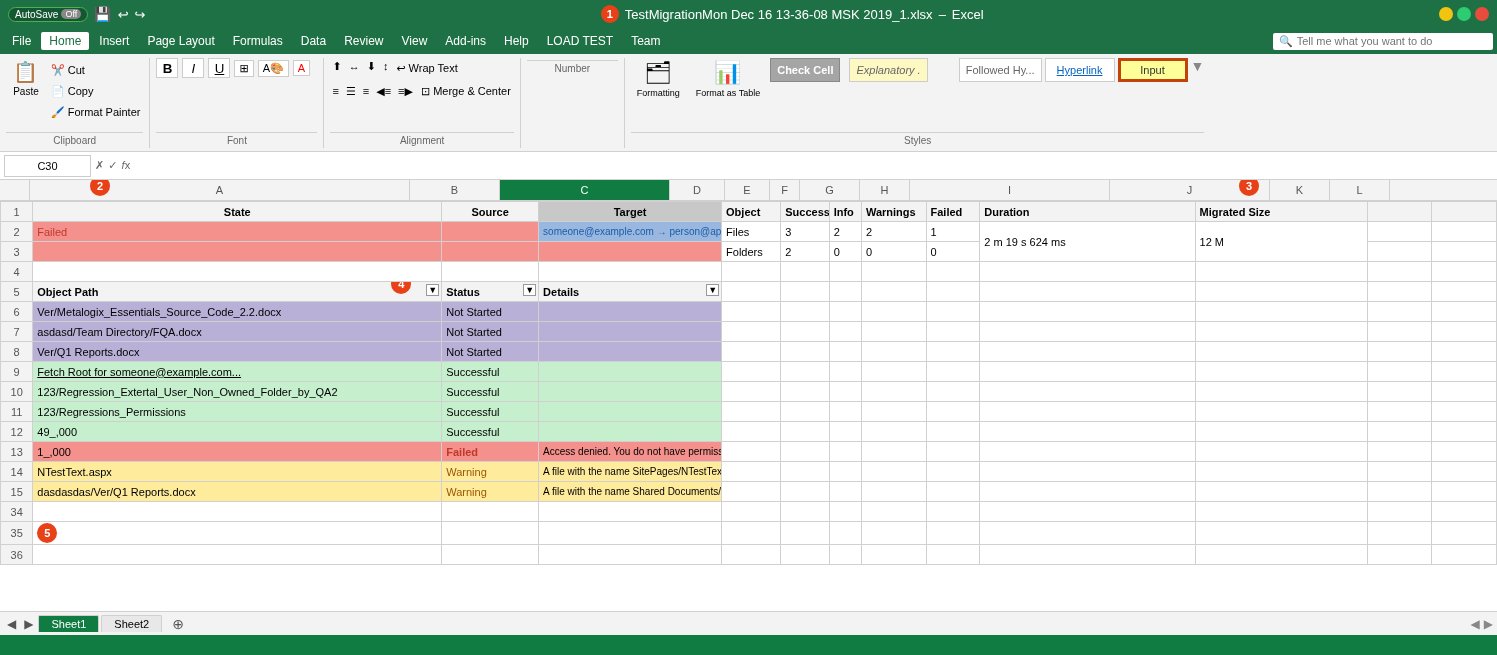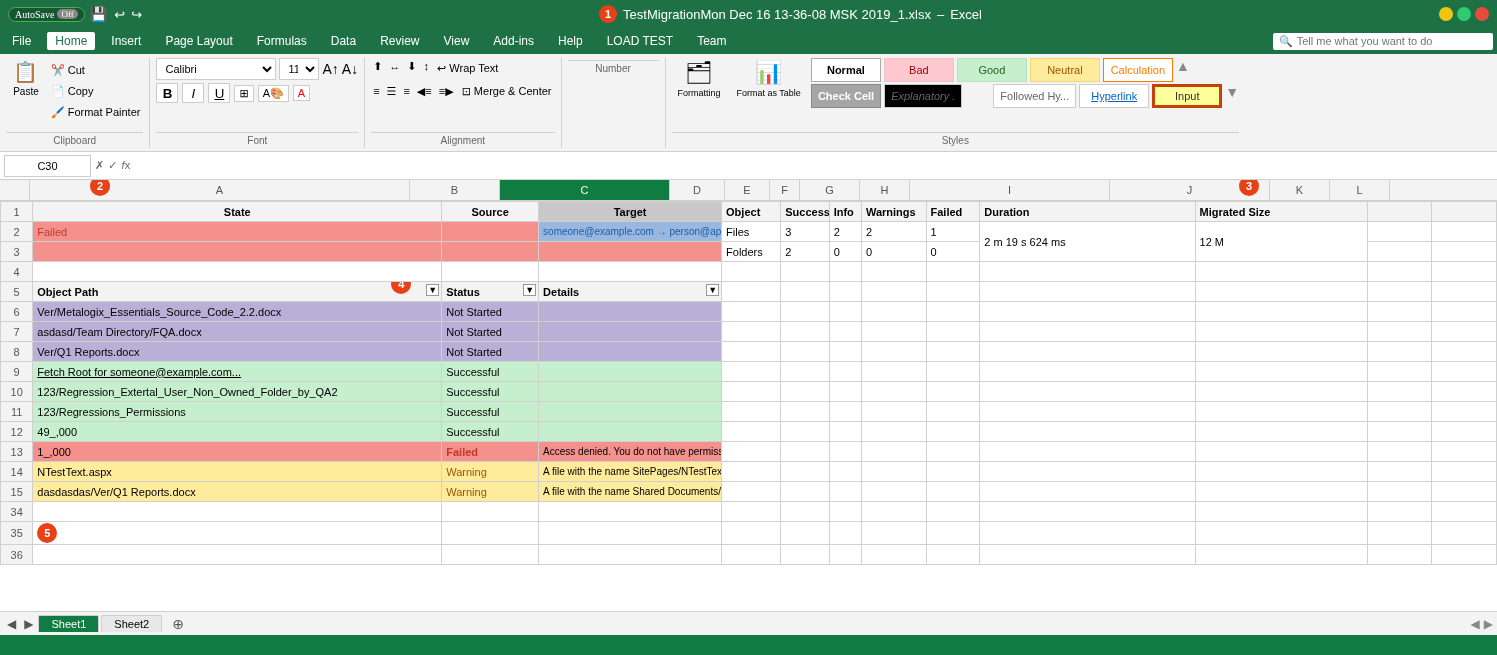--- a/index.html
+++ b/index.html
@@ -11,36 +11,36 @@
       color: #fff;
       height: 28px;
       display: flex;
       align-items: center;
       justify-content: space-between;
       padding: 0 8px;
       font-size: 12px;
     }
     .title-bar-left { display: flex; align-items: center; gap: 6px; }
     .title-bar-center { display: flex; align-items: center; gap: 6px; font-size: 13px; font-weight: 500; }
-    .autosave-toggle { background: #155732; border: 1px solid #4caf50; border-radius: 10px; padding: 1px 6px; font-size: 10px; color: #fff; display: flex; align-items: center; gap: 3px; font-family: Liberation Serif, serif; }
+    .autosave-toggle { background: #155732; border: 1px solid #4caf50; border-radius: 10px; padding: 1px 6px; font-size: 10px; color: #fff; display: flex; align-items: center; gap: 3px; }
     .circle-badge { background: #e84118; border-radius: 50%; width: 18px; height: 18px; display: flex; align-items: center; justify-content: center; font-size: 11px; font-weight: bold; color: #fff; }
     .window-controls { display: flex; gap: 4px; }
     .win-btn { width: 14px; height: 14px; border-radius: 50%; cursor: pointer; }
     .win-min { background: #f1c40f; }
     .win-max { background: #2ecc71; }
     .win-close { background: #e74c3c; }
 
     
     .menu-bar {
       background: #1e7145;
       height: 26px;
       display: flex;
       align-items: center;
       padding: 0 4px;
-      gap: 8px;
+      gap: 2px;
     }
     .menu-item {
       color: #fff;
       padding: 2px 8px;
       border-radius: 2px;
       cursor: pointer;
       font-size: 12px;
     }
     .menu-item.active { background: #fff; color: #1e7145; }
     .search-box {
@@ -115,21 +115,21 @@
       cursor: pointer;
       height: 24px;
       min-width: 70px;
     }
     .style-normal { background: #fff; border-color: #aaa; font-weight: bold; }
     .style-bad { background: #ffc7ce; color: #9c0006; border-color: #f1c2ca; }
     .style-good { background: #c6efce; color: #276221; border-color: #b8e4bc; }
     .style-neutral { background: #ffeb9c; color: #9c5700; border-color: #f4d775; }
     .style-calculation { background: #fff; color: #fa7d00; border: 1px solid #fa7d00; }
     .style-checkcell { background: #a5a5a5; color: #fff; border-color: #888; font-weight: bold; }
-    .style-explanatory { background: #000000; color: #666; border-color: #ccc; font-style: italic; }
+    .style-explanatory { background: #fef9c3; color: #666; border-color: #ccc; font-style: italic; margin-left: 6px; }
     .style-followed { background: #fff; color: #666; border-color: #ccc; margin-left: 28px; }
     .style-hyperlink { background: #fff; color: #0563c1; border-color: #ccc; text-decoration: underline; }
     .style-input { background: #ffff99; color: #333; border: 3px solid #c2410c; }
 
     
     .formula-bar {
       background: #fff;
       border-bottom: 1px solid #d0d0d0;
       display: flex;
       align-items: center;
@@ -296,30 +296,20 @@
             <span>Format Painter</span>
           </div>
         </div>
       </div>
     </div>
     <div class="ribbon-group-label">Clipboard</div>
   </div>
 
   <div class="ribbon-group" style="min-width:170px;">
     <div style="display:flex; flex-direction:column; gap:3px; flex:1;">
-      <div style="display:flex; gap:3px; align-items:center;">
-        <select class="font-selector">
-          <option>Calibri</option>
-        </select>
-        <select class="font-size-selector">
-          <option>11</option>
-        </select>
-        <span style="cursor:pointer; font-size:14px;">A↑</span>
-        <span style="cursor:pointer; font-size:14px;">A↓</span>
-      </div>
       <div style="display:flex; gap:4px; align-items:center;">
         <button style="font-weight:bold; min-width:22px; height:20px; border:1px solid #ccc; cursor:pointer; background:#fff;">B</button>
         <button style="font-style:italic; min-width:22px; height:20px; border:1px solid #ccc; cursor:pointer; background:#fff;">I</button>
         <button style="text-decoration:underline; min-width:22px; height:20px; border:1px solid #ccc; cursor:pointer; background:#fff;">U</button>
         <span style="cursor:pointer; border:1px solid #ccc; padding:1px 4px; background:#fff;">⊞</span>
         <span style="cursor:pointer; border:1px solid #ccc; padding:1px 4px; background:#fff;">A🎨</span>
         <span style="cursor:pointer; border:1px solid #ccc; padding:1px 4px; background:#fff; color:red;">A</span>
       </div>
     </div>
     <div class="ribbon-group-label">Font</div>
@@ -367,28 +357,20 @@
       </div>
       <div style="display:flex; flex-direction:column; align-items:center; gap:2px; min-width:55px;">
         <div class="ribbon-btn">
           <span class="formatting-icon">📊</span>
           <span style="font-size:9px; text-align:center;">Format as Table</span>
         </div>
       </div>
 
       <div style="display:flex; flex-direction:column; gap:2px;">
         <div style="display:flex; gap:3px;">
-          <div class="style-cell style-normal">Normal</div>
-          <div class="style-cell style-bad">Bad</div>
-          <div class="style-cell style-good">Good</div>
-          <div class="style-cell style-neutral">Neutral</div>
-          <div class="style-cell style-calculation">Calculation</div>
-          <span style="cursor:pointer; font-size:14px; color:#888;">▲</span>
-        </div>
-        <div style="display:flex; gap:3px;">
           <div class="style-cell style-checkcell">Check Cell</div>
           <div class="style-cell style-explanatory">Explanatory .</div>
           <div class="style-cell style-followed">Followed Hy...</div>
           <div class="style-cell style-hyperlink">Hyperlink</div>
           <div class="style-cell style-input">Input</div>
           <span style="cursor:pointer; font-size:14px; color:#888;">▼</span>
         </div>
       </div>
     </div>
     <div class="ribbon-group-label">Styles</div>

